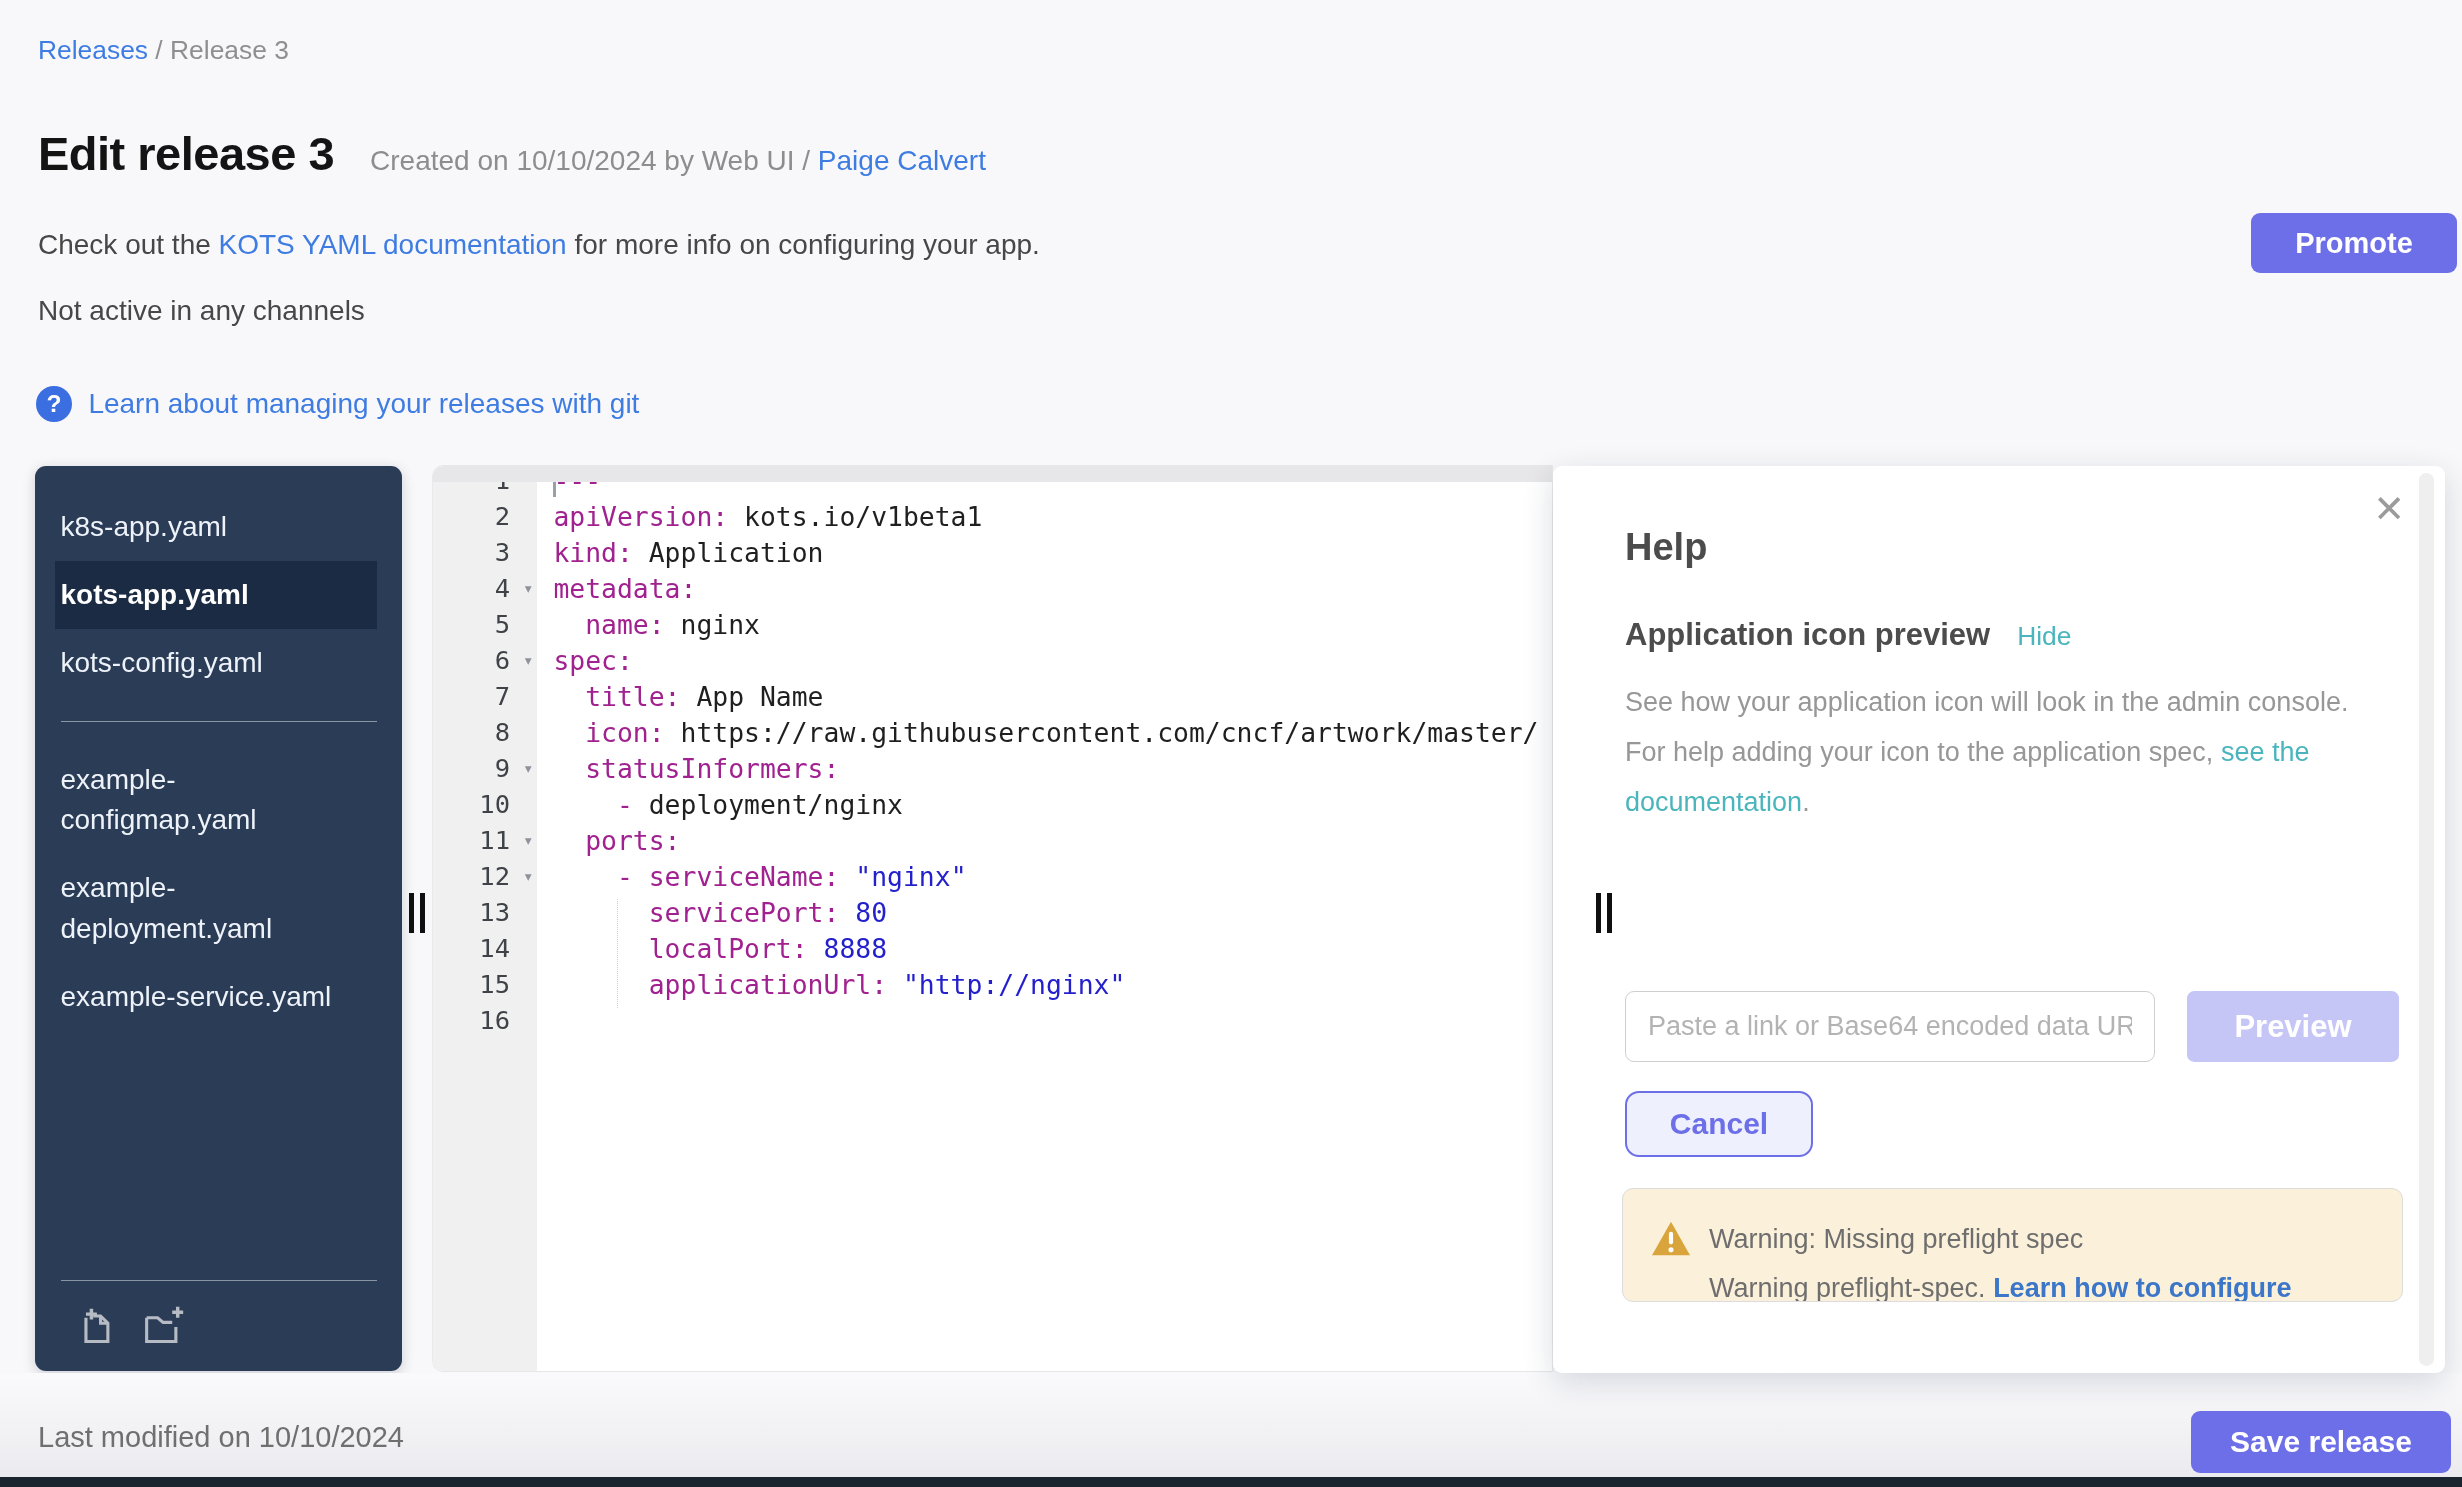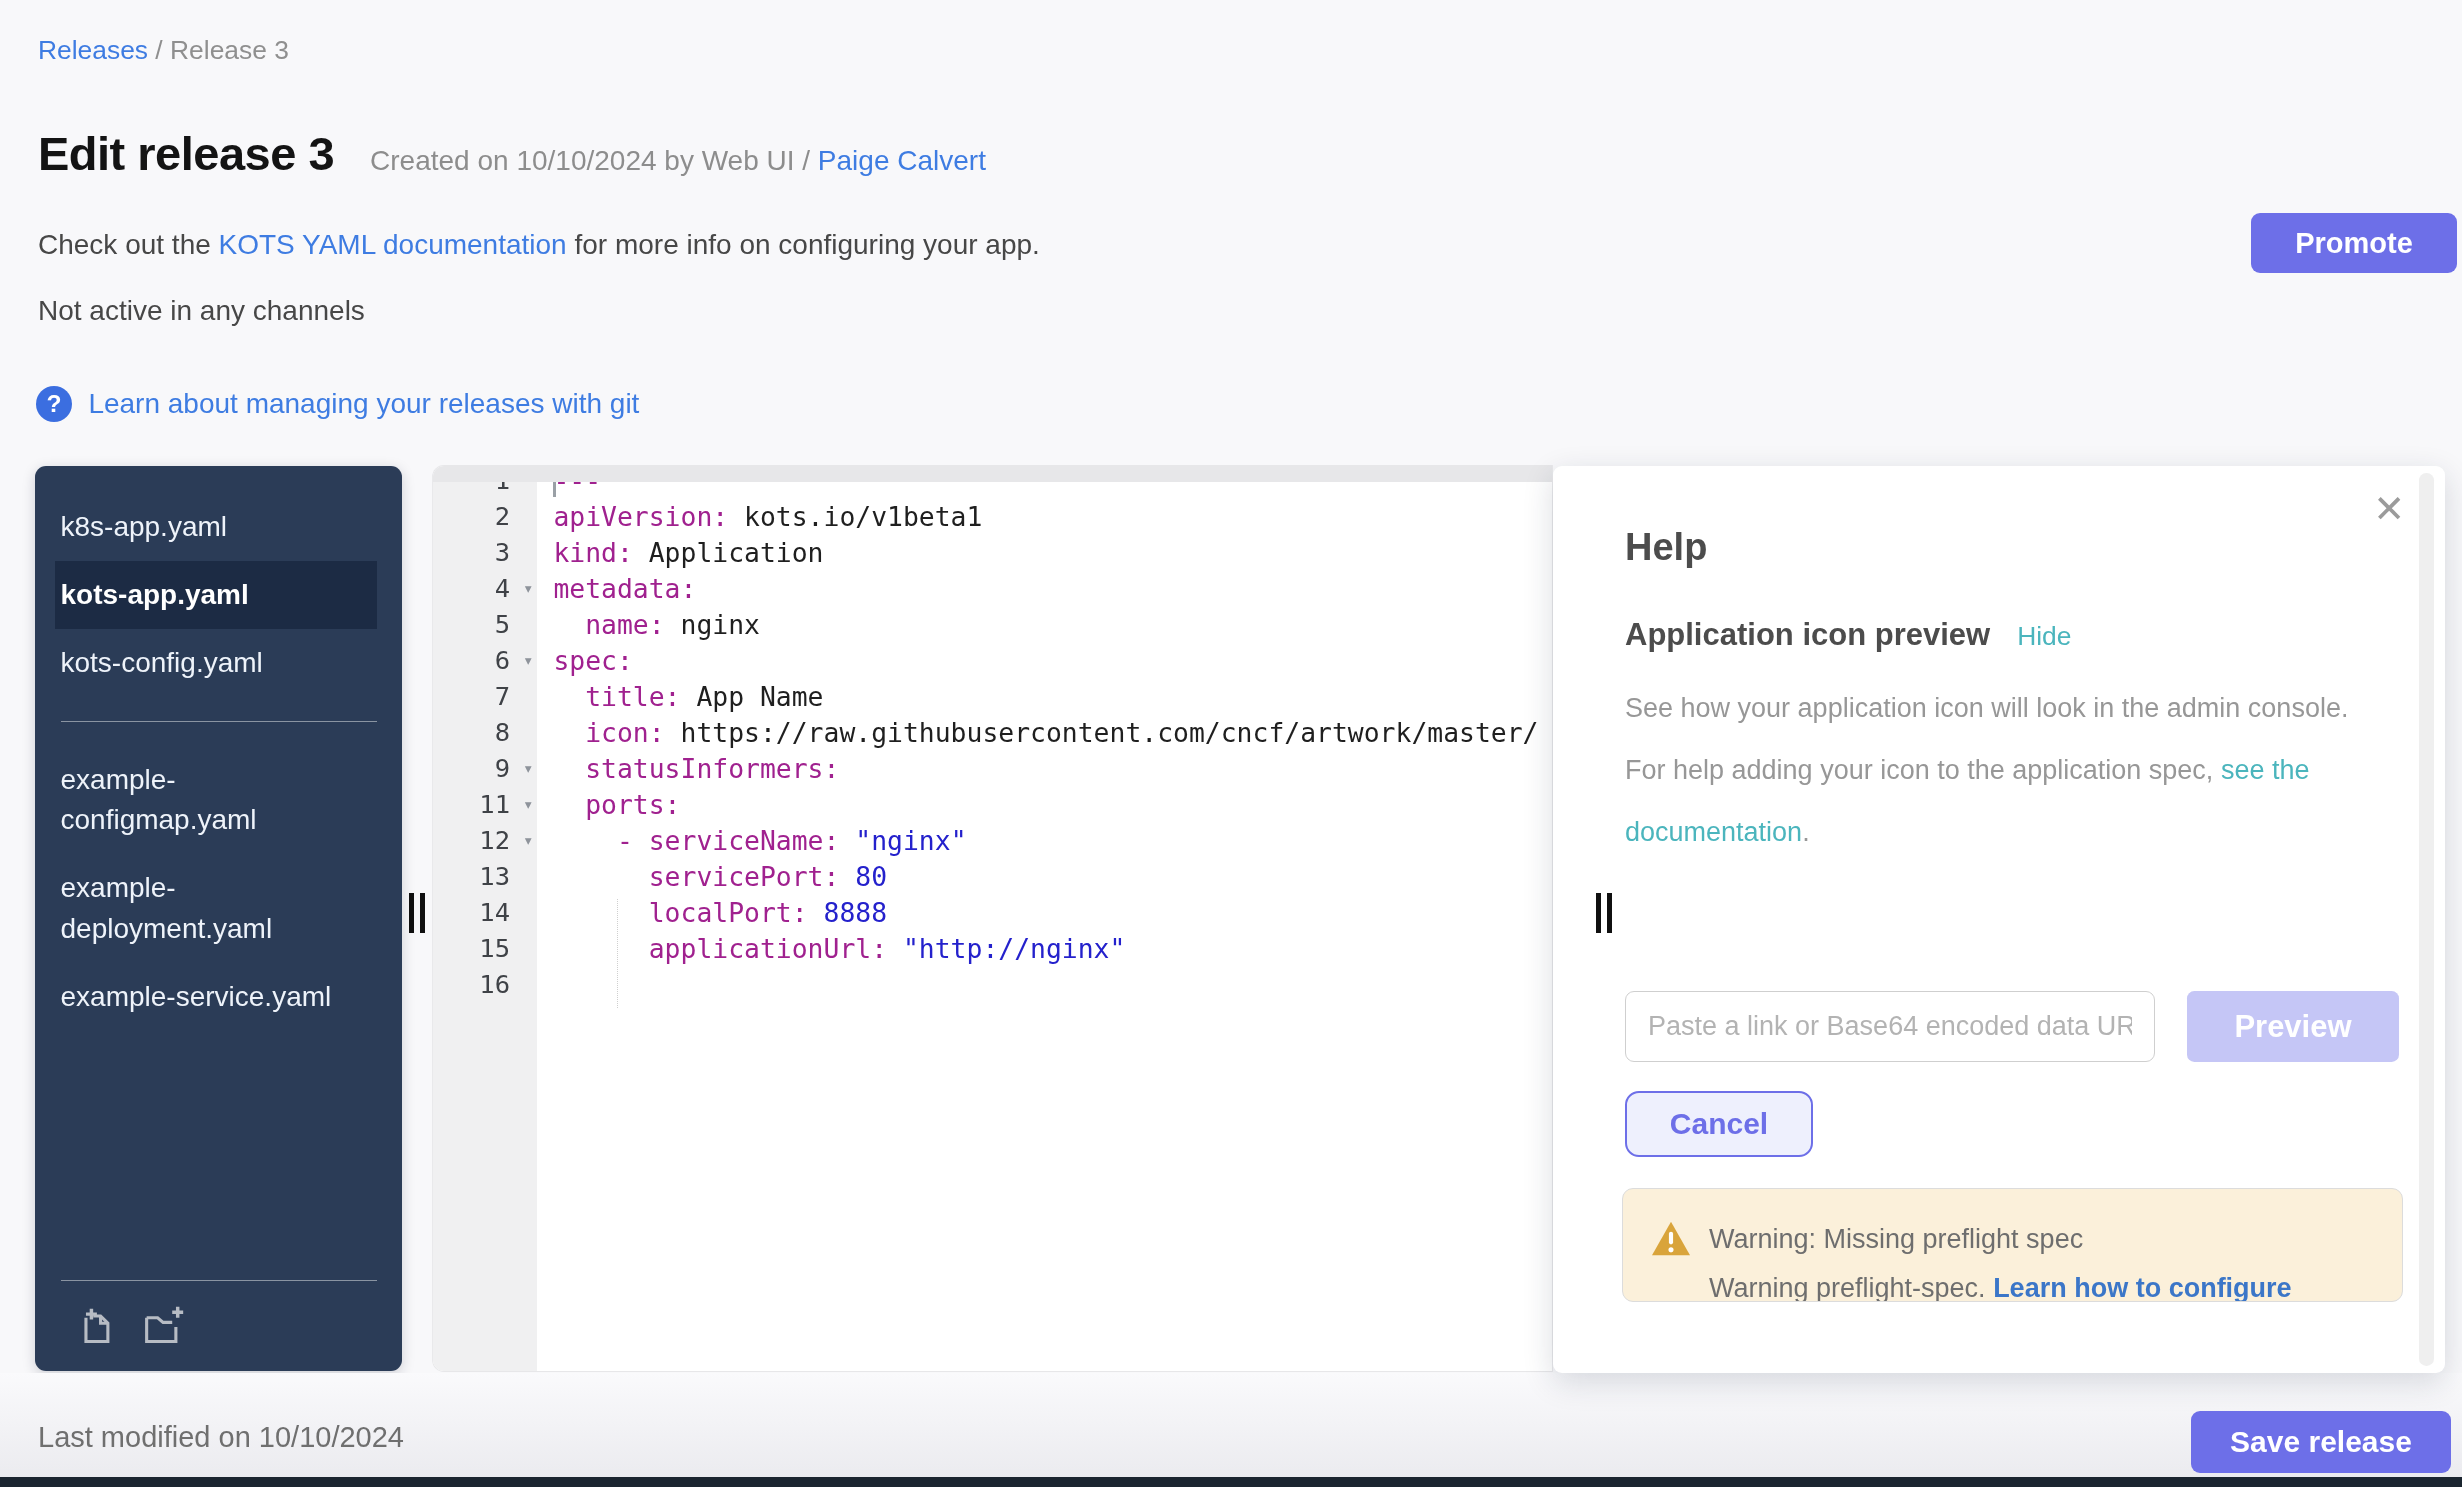--- a/index.html
+++ b/index.html
@@ -70,21 +70,21 @@
   .handle-right{left:1596px;}
 
   
   .help{position:absolute;left:1553px;top:466px;width:892px;height:907px;background:#fff;border-radius:9px;
     box-shadow:0 9px 31px rgba(25,35,60,.16);z-index:20;}
   .help-close{position:absolute;top:24px;right:40px;font-size:38px;color:#9b9b9b;cursor:pointer;line-height:1;}
   .help-title{position:absolute;left:72px;top:60px;font-size:38px;font-weight:600;color:#4c4c4c;}
   .section-row{position:absolute;left:72px;top:151px;display:flex;align-items:baseline;gap:27px;}
   .section-title{font-size:31px;font-weight:700;color:#4c4c4c;}
   .hide-link{font-size:26.4px;color:var(--teal-link);cursor:pointer;}
-  .help-desc{position:absolute;left:72px;top:211px;width:729px;font-size:27px;line-height:62px;color:#979797;}
+  .help-desc{position:absolute;left:72px;top:211px;width:729px;font-size:27px;line-height:50px;color:#979797;}
   .help-desc .teal{color:var(--teal-link);cursor:pointer;}
   .dropzone{position:absolute;left:69px;top:379px;width:780px;height:113px;border:1.8px dashed #c6c6c6;border-radius:7.3px;
     display:flex;align-items:center;gap:36px;padding-left:24px;}
   .dz-icon{width:75px;height:75px;background:#f7f5ea;border-radius:5.5px;display:flex;align-items:center;justify-content:center;}
   .dz-line1{font-size:30px;color:#a8a8a8;}
   .dz-line1 .teal{color:var(--teal-link);cursor:pointer;}
   .dz-line2{font-size:27px;color:#9e9e9e;margin-top:9px;}
   .link-input{position:absolute;left:72px;top:525px;width:530px;height:71px;border:1.8px solid #cfcfcf;border-radius:9px;
     font-size:27px;color:#444;padding:0 22px;font-family:inherit;background:#fff;outline:none;}
   .link-input::placeholder{color:#b3b3b3;}
@@ -226,20 +226,26 @@
           </div>
           <div class="code-row">
             <div class="gutter-cell">
               <span>9</span>
               <span class="fold-caret">▾</span>
             </div>
             <div class="code-cell"><span class="tk-plain">  </span><span class="tk-key">statusInformers:</span></div>
           </div>
           <div class="code-row">
             <div class="gutter-cell">
+              <span>10</span>
+            </div>
+            <div class="code-cell"><span class="tk-plain">    </span><span class="tk-dash">- </span><span class="tk-plain">deployment/nginx</span></div>
+          </div>
+          <div class="code-row">
+            <div class="gutter-cell">
               <span>11</span>
               <span class="fold-caret">▾</span>
             </div>
             <div class="code-cell"><span class="tk-plain">  </span><span class="tk-key">ports:</span></div>
           </div>
           <div class="code-row">
             <div class="gutter-cell">
               <span>12</span>
               <span class="fold-caret">▾</span>
             </div>

